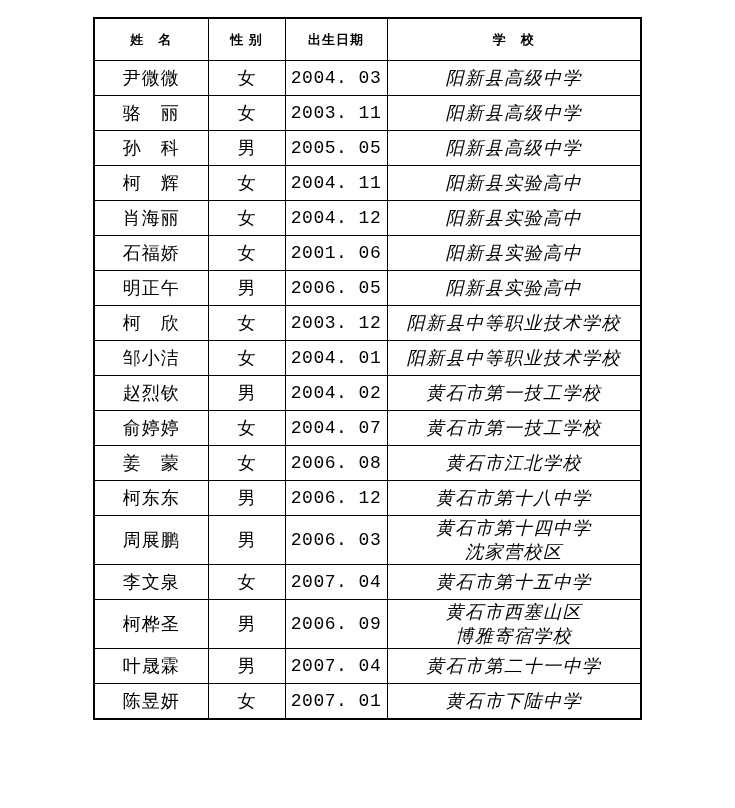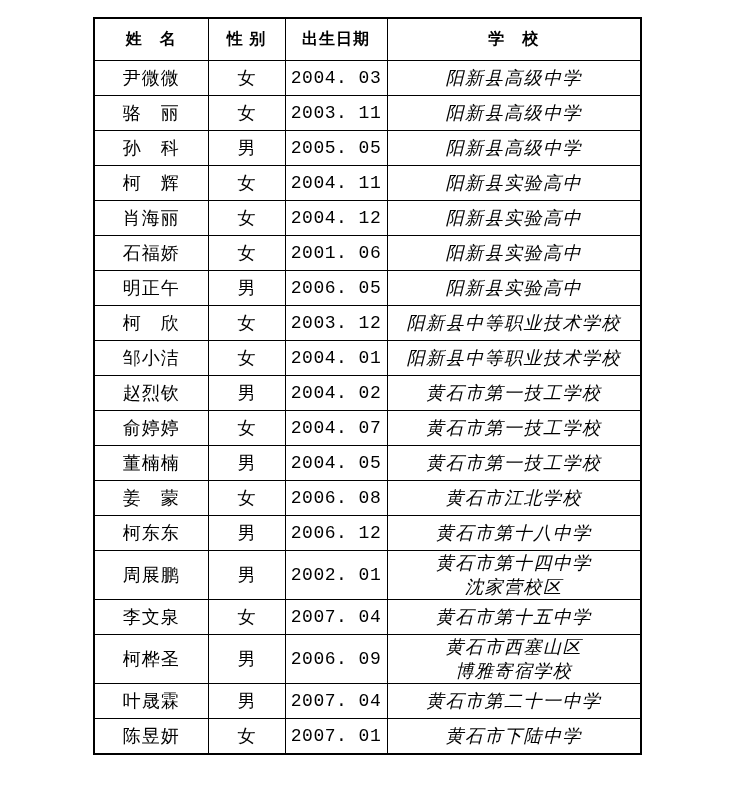--- a/index.html
+++ b/index.html
@@ -32,21 +32,21 @@
   table.roster th,
   table.roster td {
     border: 1px solid #000000;
     text-align: center;
     vertical-align: middle;
     padding: 0 2px;
     overflow: hidden;
   }
   table.roster th {
     height: 41px;
-    font-size: 16px;
+    font-size: 13px;
     font-weight: bold;
     letter-spacing: 1px;
     font-family: "Liberation Sans", "DejaVu Sans", sans-serif;
   }
   table.roster td {
     height: 34px;
     font-size: 18px;
     font-weight: normal;
   }
   td.cell-name {
@@ -145,41 +145,35 @@
           <td class="cell-date">2004. 02</td>
           <td class="cell-school">黄石市第一技工学校</td>
         </tr>
         <tr>
           <td class="cell-name">俞婷婷</td>
           <td class="cell-gender">女</td>
           <td class="cell-date">2004. 07</td>
           <td class="cell-school">黄石市第一技工学校</td>
         </tr>
         <tr>
-          <td class="cell-name">董楠楠</td>
-          <td class="cell-gender">男</td>
-          <td class="cell-date">2004. 05</td>
-          <td class="cell-school">黄石市第一技工学校</td>
-        </tr>
-        <tr>
           <td class="cell-name">姜　蒙</td>
           <td class="cell-gender">女</td>
           <td class="cell-date">2006. 08</td>
           <td class="cell-school">黄石市江北学校</td>
         </tr>
         <tr>
           <td class="cell-name">柯东东</td>
           <td class="cell-gender">男</td>
           <td class="cell-date">2006. 12</td>
           <td class="cell-school">黄石市第十八中学</td>
         </tr>
         <tr>
           <td class="cell-name">周展鹏</td>
           <td class="cell-gender">男</td>
-          <td class="cell-date">2002. 01</td>
+          <td class="cell-date">2006. 03</td>
           <td class="cell-school">黄石市第十四中学
 沈家营校区</td>
         </tr>
         <tr>
           <td class="cell-name">李文泉</td>
           <td class="cell-gender">女</td>
           <td class="cell-date">2007. 04</td>
           <td class="cell-school">黄石市第十五中学</td>
         </tr>
         <tr>

